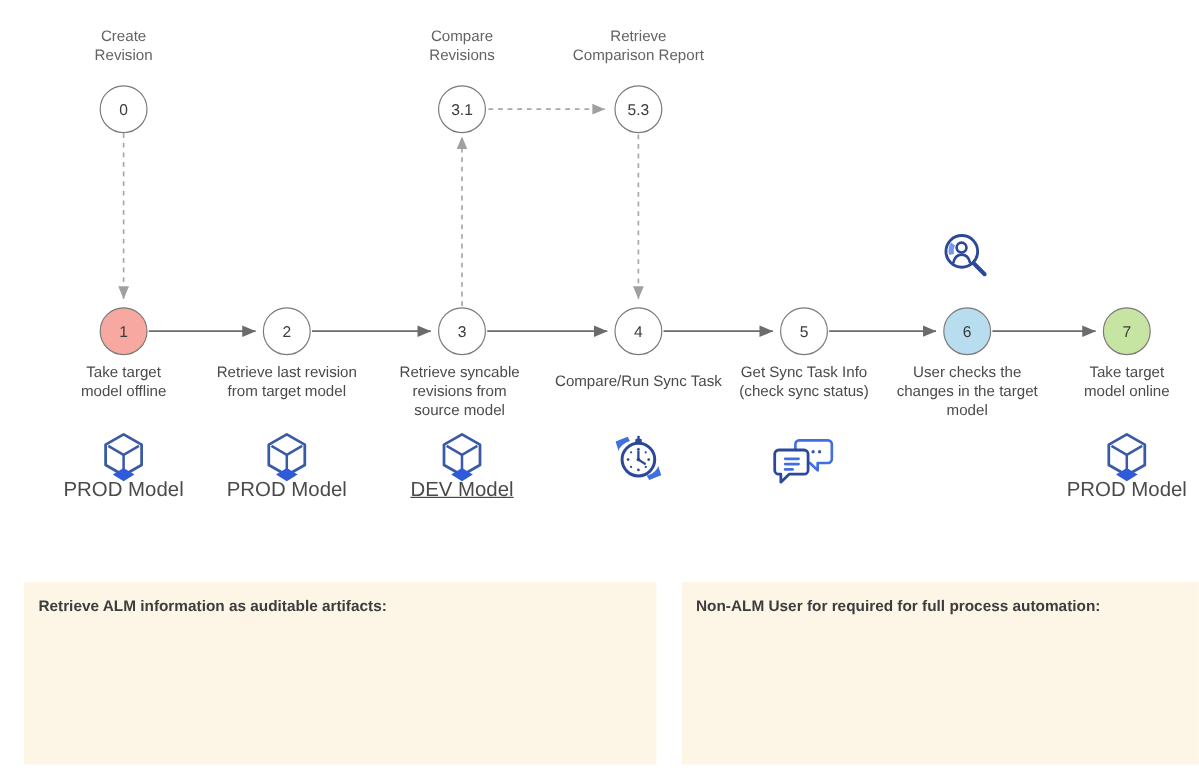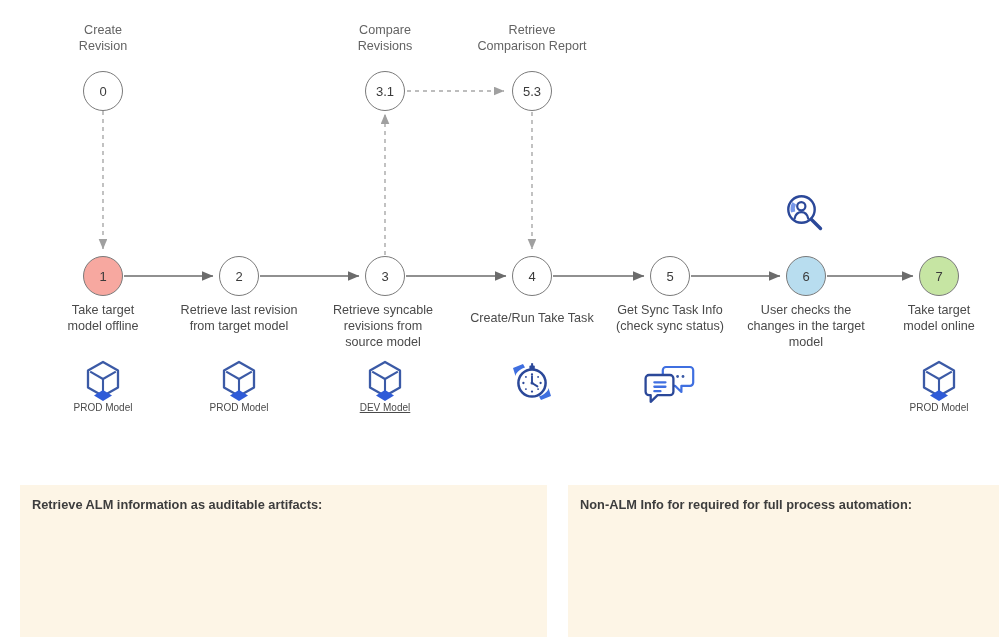--- a/index.html
+++ b/index.html
@@ -60,21 +60,21 @@
     position: absolute;
     text-align: center;
     font-size: 12.6px;
     line-height: 16px;
     color: #636363;
     white-space: pre-line;
   }
   .iconlabel {
     position: absolute;
     text-align: center;
-    font-size: 10px;
+    font-size: 17px;
     line-height: 16px;
     color: #4a4a4a;
     white-space: nowrap;
   }
 
   
   .glyph {
     position: absolute;
     display: block;
   }
@@ -173,21 +173,21 @@
     <span>7</span>
   </div>
 
   <div class="caption" style="left:13px; top:302px; width:140px;">Take target
 model offline</div>
   <div class="caption" style="left:134px; top:302px; width:170px;">Retrieve last revision
 from target model</div>
   <div class="caption" style="left:288px; top:302px; width:150px;">Retrieve syncable
 revisions from
 source model</div>
-  <div class="caption" style="left:427px; top:310px; width:170px;">Create/Run Take Task</div>
+  <div class="caption" style="left:427px; top:310px; width:170px;">Compare/Run Sync Task</div>
   <div class="caption" style="left:570px; top:302px; width:160px;">Get Sync Task Info
 (check sync status)</div>
   <div class="caption" style="left:706px; top:302px; width:160px;">User checks the
 changes in the target
 model</div>
   <div class="caption" style="left:849px; top:302px; width:140px;">Take target
 model online</div>
 
   <span class="glyph" style="left:762px; top:190px;">
     <svg width="46" height="46" viewBox="0 0 46 46" fill="none">
@@ -273,17 +273,17 @@
   <div class="iconlabel" style="left:149px; top:400px; width:140px;">PROD Model</div>
   <div class="iconlabel" style="left:295px; top:400px; width:140px;text-decoration:underline;">DEV Model</div>
   <div class="iconlabel" style="left:849px; top:400px; width:140px;">PROD Model</div>
 
   <div class="panel" style="left:0px; top:485px; width:527px; height:152px;">
     <div class="panel-title">Retrieve ALM information as auditable artifacts:</div>
 
   </div>
 
   <div class="panel" style="left:548px; top:485px; width:451px; height:152px;">
-    <div class="panel-title">Non-ALM Info for required for full process automation:</div>
+    <div class="panel-title">Non-ALM User for required for full process automation:</div>
 
   </div>
 
 </div>
 
 </body></html>

